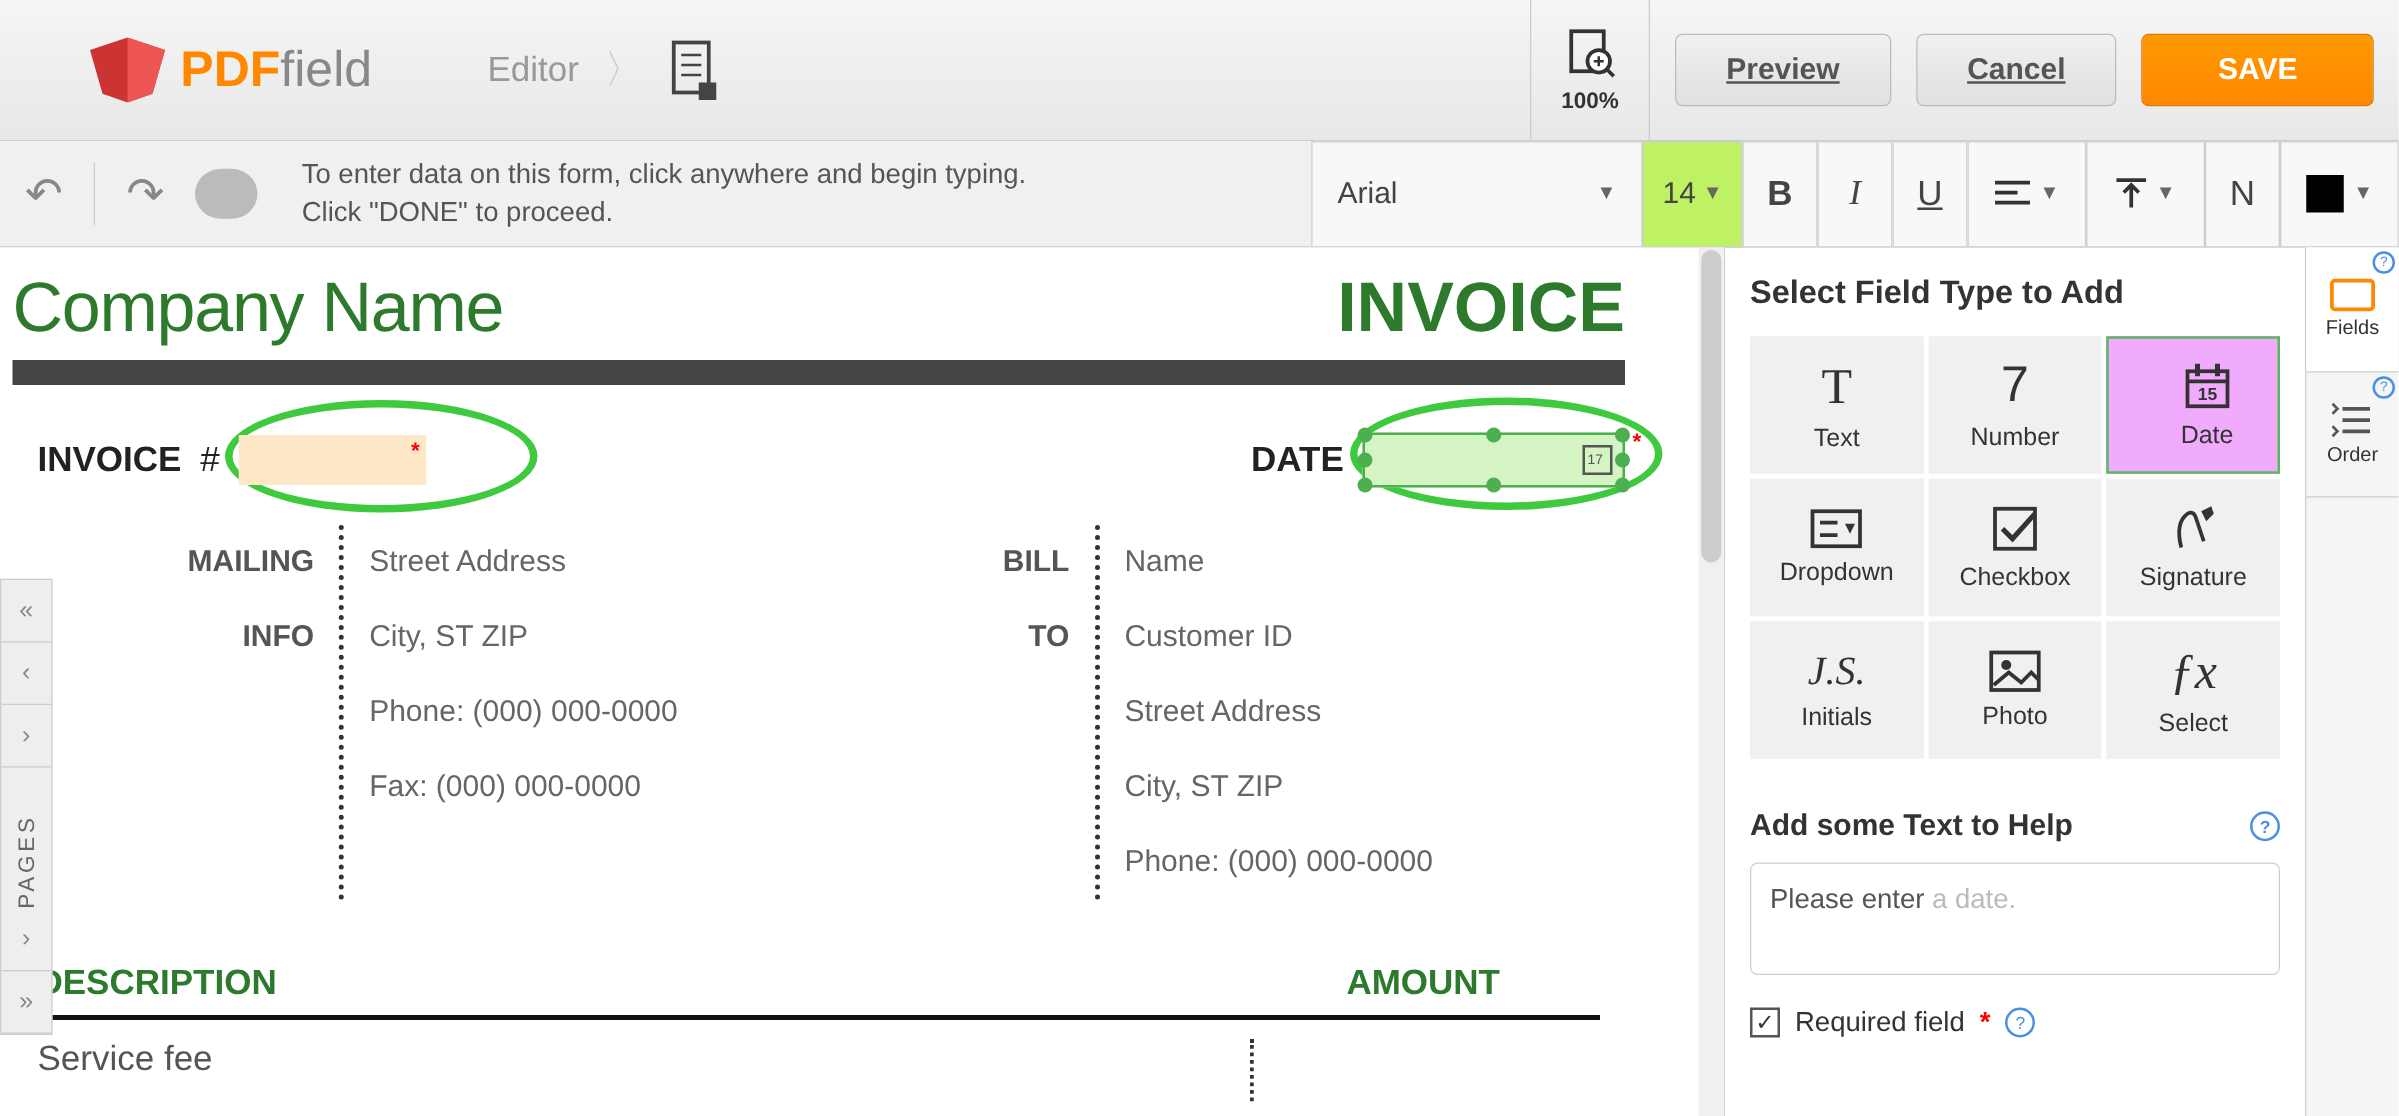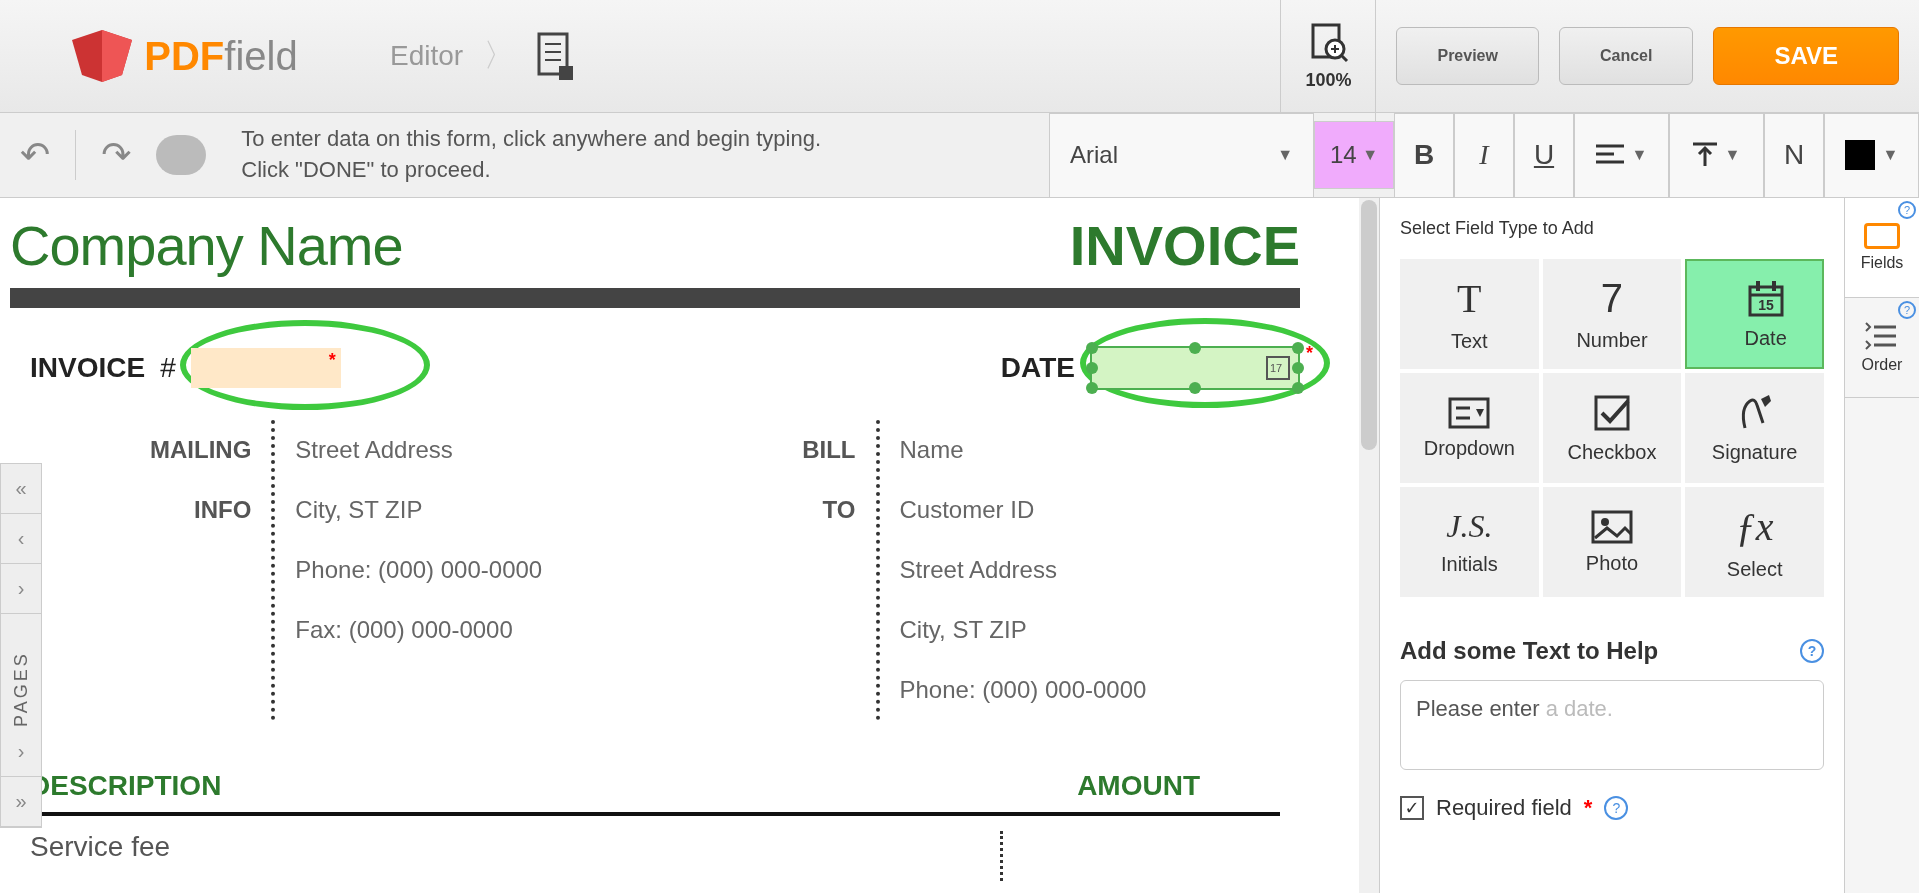--- a/index.html
+++ b/index.html
@@ -13,33 +13,33 @@
 .logo-pdf { color: #ff8800; font-weight: 700; }
 .logo-filler { color: #888; }
 .breadcrumb { display: flex; align-items: center; gap: 20px; margin-left: 20px; }
 .editor-label { font-size: 28px; color: #999; }
 .chevron-sep { color: #ccc; font-size: 32px; }
 .doc-icon { width: 40px; height: 48px; }
 .page-title { font-size: 36px; color: #555; }
 .header-right { margin-left: auto; display: flex; align-items: center; gap: 20px; padding-right: 20px; }
 .zoom-section { text-align: center; padding: 0 24px; border-left: 1px solid #ccc; border-right: 1px solid #ccc; height: 137px; display: flex; flex-direction: column; justify-content: center; }
 .zoom-text { font-size: 18px; font-weight: bold; color: #333; margin-top: 5px; }
-.btn-preview, .btn-cancel { height: 58px; padding: 0 40px; background: linear-gradient(to bottom, #f0f0f0, #e0e0e0); border: 1px solid #bbb; border-radius: 6px; font-size: 16px; font-weight: bold; color: #555; cursor: pointer; }
+.btn-preview, .btn-cancel { height: 58px; padding: 0 40px; background: linear-gradient(to bottom, #f0f0f0, #e0e0e0); border: 1px solid #bbb; border-radius: 6px; font-size: 24px; font-weight: bold; color: #555; cursor: pointer; text-decoration: underline; }
 .btn-save { height: 58px; padding: 0 60px; background: linear-gradient(to bottom, #ff9900, #ff8800); border: 1px solid #e67700; border-radius: 6px; font-size: 24px; font-weight: bold; color: #fff; cursor: pointer; }
 
 
 .toolbar { height: 85px; background: #f0f0f0; border-bottom: 1px solid #ccc; display: flex; align-items: center; }
 .toolbar-left { display: flex; align-items: center; padding: 0 20px; gap: 25px; }
 .undo-btn, .redo-btn { font-size: 36px; color: #888; cursor: pointer; }
 .toolbar-sep { width: 1px; height: 50px; background: #ccc; }
 .hint-bubble { width: 50px; height: 40px; background: #bbb; border-radius: 50% / 60%; position: relative; }
 .hint-text { font-size: 22px; color: #555; line-height: 1.4; margin-left: 10px; }
 .toolbar-right { margin-left: auto; display: flex; align-items: center; height: 100%; }
 .font-select { height: 85px; width: 265px; background: #f8f8f8; border: 1px solid #ccc; display: flex; align-items: center; padding: 0 20px; font-size: 24px; color: #444; justify-content: space-between; }
-.size-select { height: 68px; width: 80px; background: #f0abfc; border: 1px solid #ccc; display: flex; align-items: center; padding: 0 15px; font-size: 24px; color: #444; justify-content: space-between; }
+.size-select { height: 85px; width: 80px; background: #bef264; border: 1px solid #ccc; display: flex; align-items: center; padding: 0 15px; font-size: 24px; color: #444; justify-content: space-between; }
 .fmt-btn { height: 85px; width: 60px; background: #f8f8f8; border: 1px solid #ccc; display: flex; align-items: center; justify-content: center; font-size: 28px; color: #444; cursor: pointer; }
 .fmt-btn-wide { height: 85px; width: 95px; background: #f8f8f8; border: 1px solid #ccc; display: flex; align-items: center; justify-content: center; font-size: 28px; color: #444; cursor: pointer; gap: 8px; }
 .color-swatch { width: 30px; height: 30px; background: #000; }
 .dropdown-caret { font-size: 16px; color: #666; }
 
 
 .main { display: flex; height: 695px; }
 .document-area { flex: 1; position: relative; background: #fff; overflow: hidden; }
 .doc-scroll { position: absolute; right: 0; top: 0; width: 20px; height: 100%; background: #f0f0f0; }
 .doc-scroll-thumb { width: 16px; margin: 2px auto; height: 250px; background: #ccc; border-radius: 8px; }
@@ -79,24 +79,24 @@
 .desc-header { font-size: 28px; font-weight: bold; color: #2d7a2d; }
 .amount-header { font-size: 28px; font-weight: bold; color: #2d7a2d; margin-left: auto; padding-right: 80px; }
 .table-line { height: 4px; background: #111; margin: 0 20px; }
 .service-row { display: flex; padding: 15px 20px; border-bottom: 3px dotted #333; border-right: none; }
 .service-text { font-size: 28px; color: #555; }
 .service-divider { border-left: 3px dotted #333; margin-left: auto; height: 50px; width: 280px; }
 
 
 .right-panel { width: 540px; border-left: 1px solid #ccc; display: flex; }
 .panel-main { flex: 1; padding: 20px; }
-.panel-heading { font-size: 18px; font-weight: normal; color: #333; margin-bottom: 20px; }
+.panel-heading { font-size: 26px; font-weight: bold; color: #333; margin-bottom: 20px; }
 .field-grid { display: grid; grid-template-columns: repeat(3, 1fr); gap: 4px; }
 .field-tile { height: 110px; background: #f0f0f0; display: flex; flex-direction: column; align-items: center; justify-content: center; gap: 8px; cursor: pointer; border: 2px solid transparent; }
-.field-tile.selected { border: 2px solid #5cb85c; background: #86efac; padding-left: 22px; }
+.field-tile.selected { border: 2px solid #5cb85c; background: #f0abfc; padding-left: 22px; }
 .field-tile-icon { font-size: 40px; color: #333; font-family: serif; }
 .field-tile-label { font-size: 20px; color: #333; }
 
 .help-section { margin-top: 40px; }
 .help-heading { font-size: 24px; font-weight: bold; color: #333; display: flex; justify-content: space-between; align-items: center; gap: 44px; }
 .help-q { width: 24px; height: 24px; border: 2px solid #4a90e2; border-radius: 50%; color: #4a90e2; font-size: 14px; display: flex; align-items: center; justify-content: center; }
 .help-input { width: 100%; height: 90px; border: 1px solid #ccc; border-radius: 6px; margin-top: 15px; padding: 15px; font-size: 22px; color: #555; }
 .help-placeholder-dark { color: #555; }
 .help-placeholder-light { color: #bbb; }
 .required-row { display: flex; align-items: center; gap: 12px; margin-top: 25px; font-size: 22px; color: #333; }

